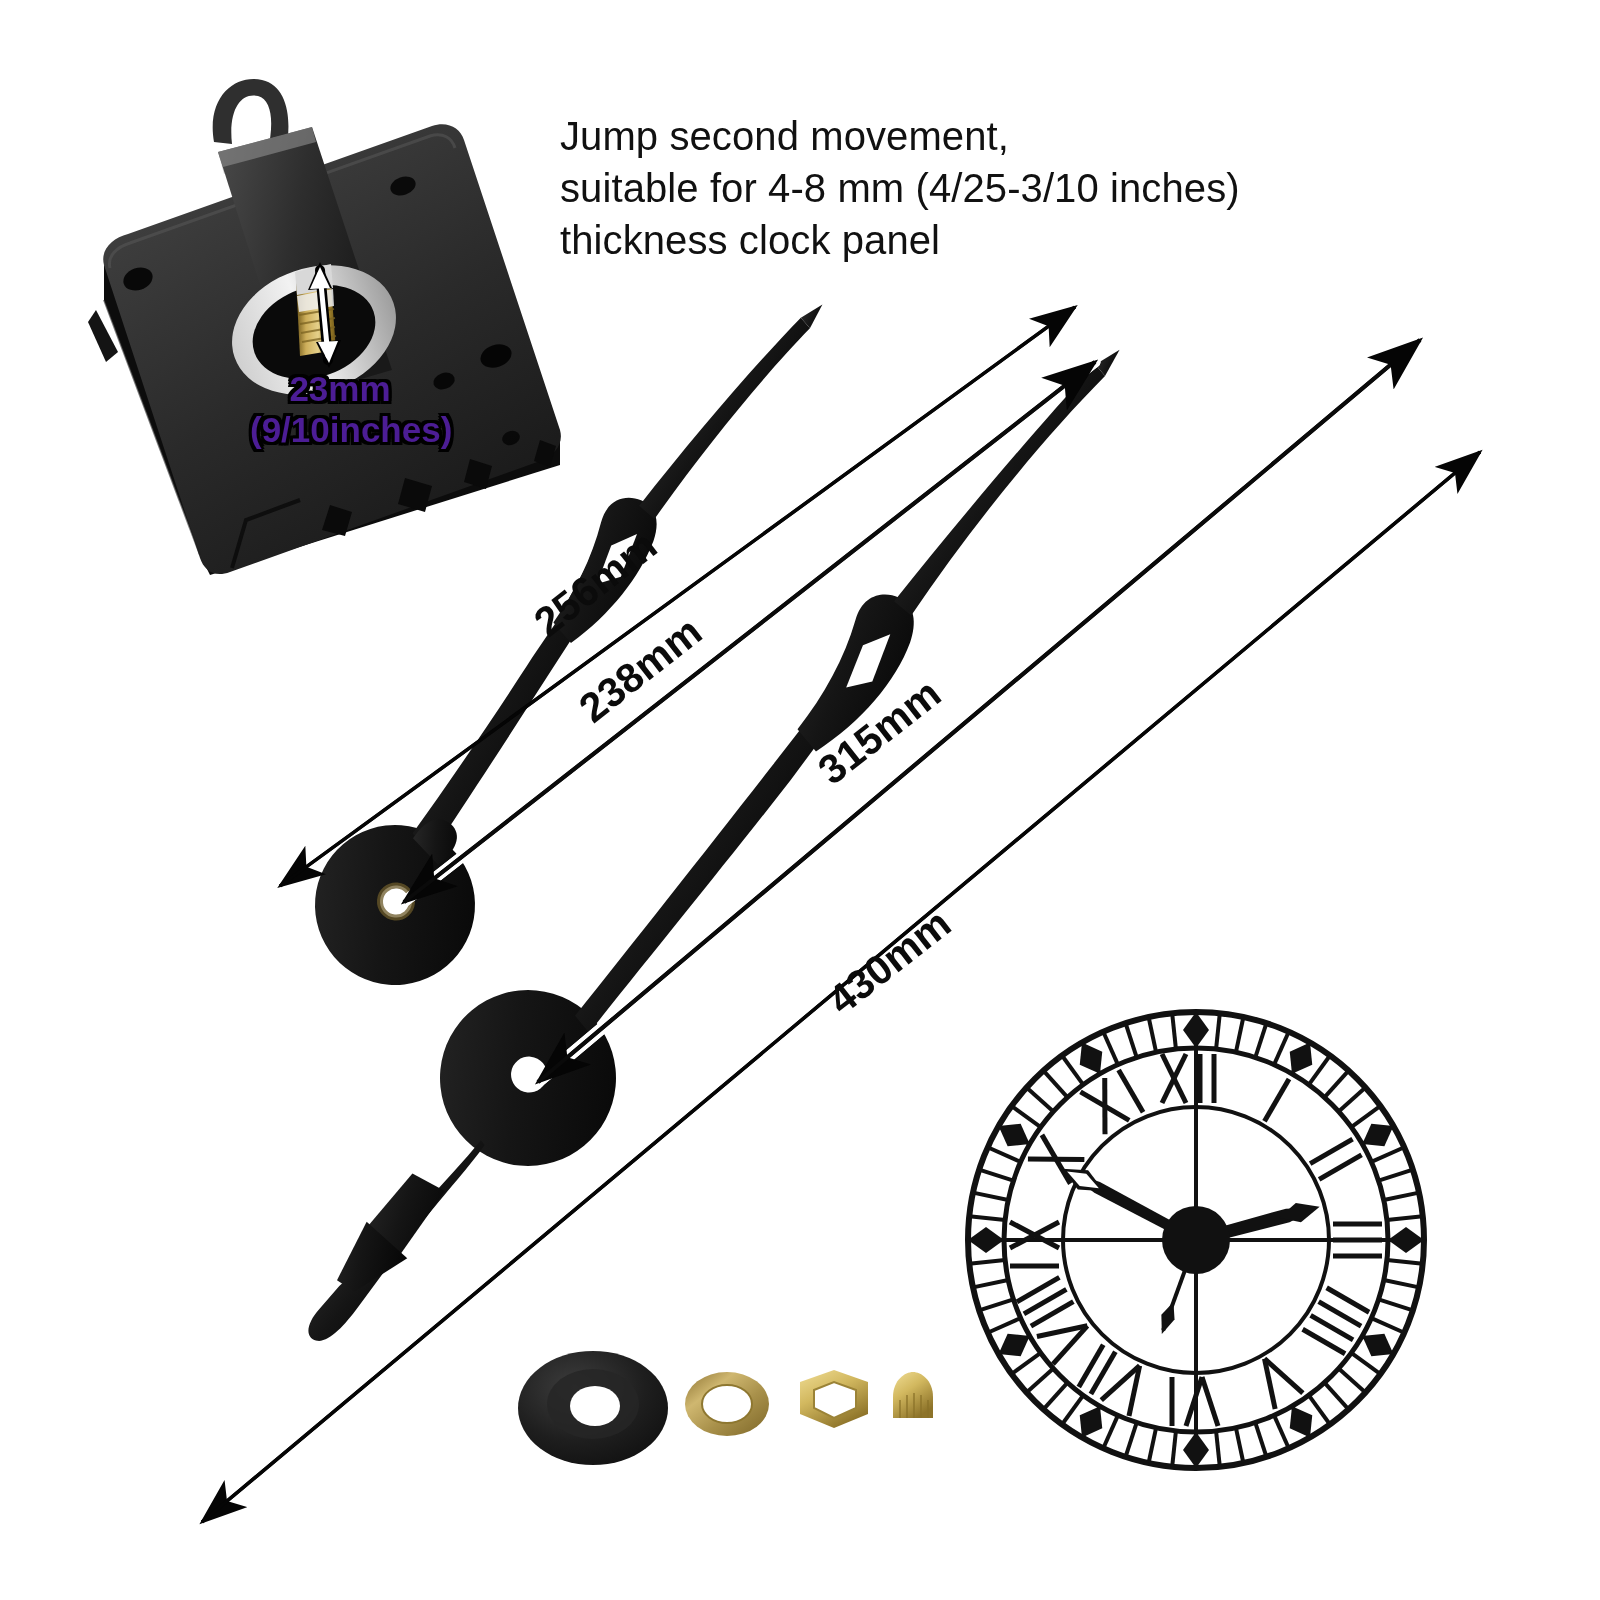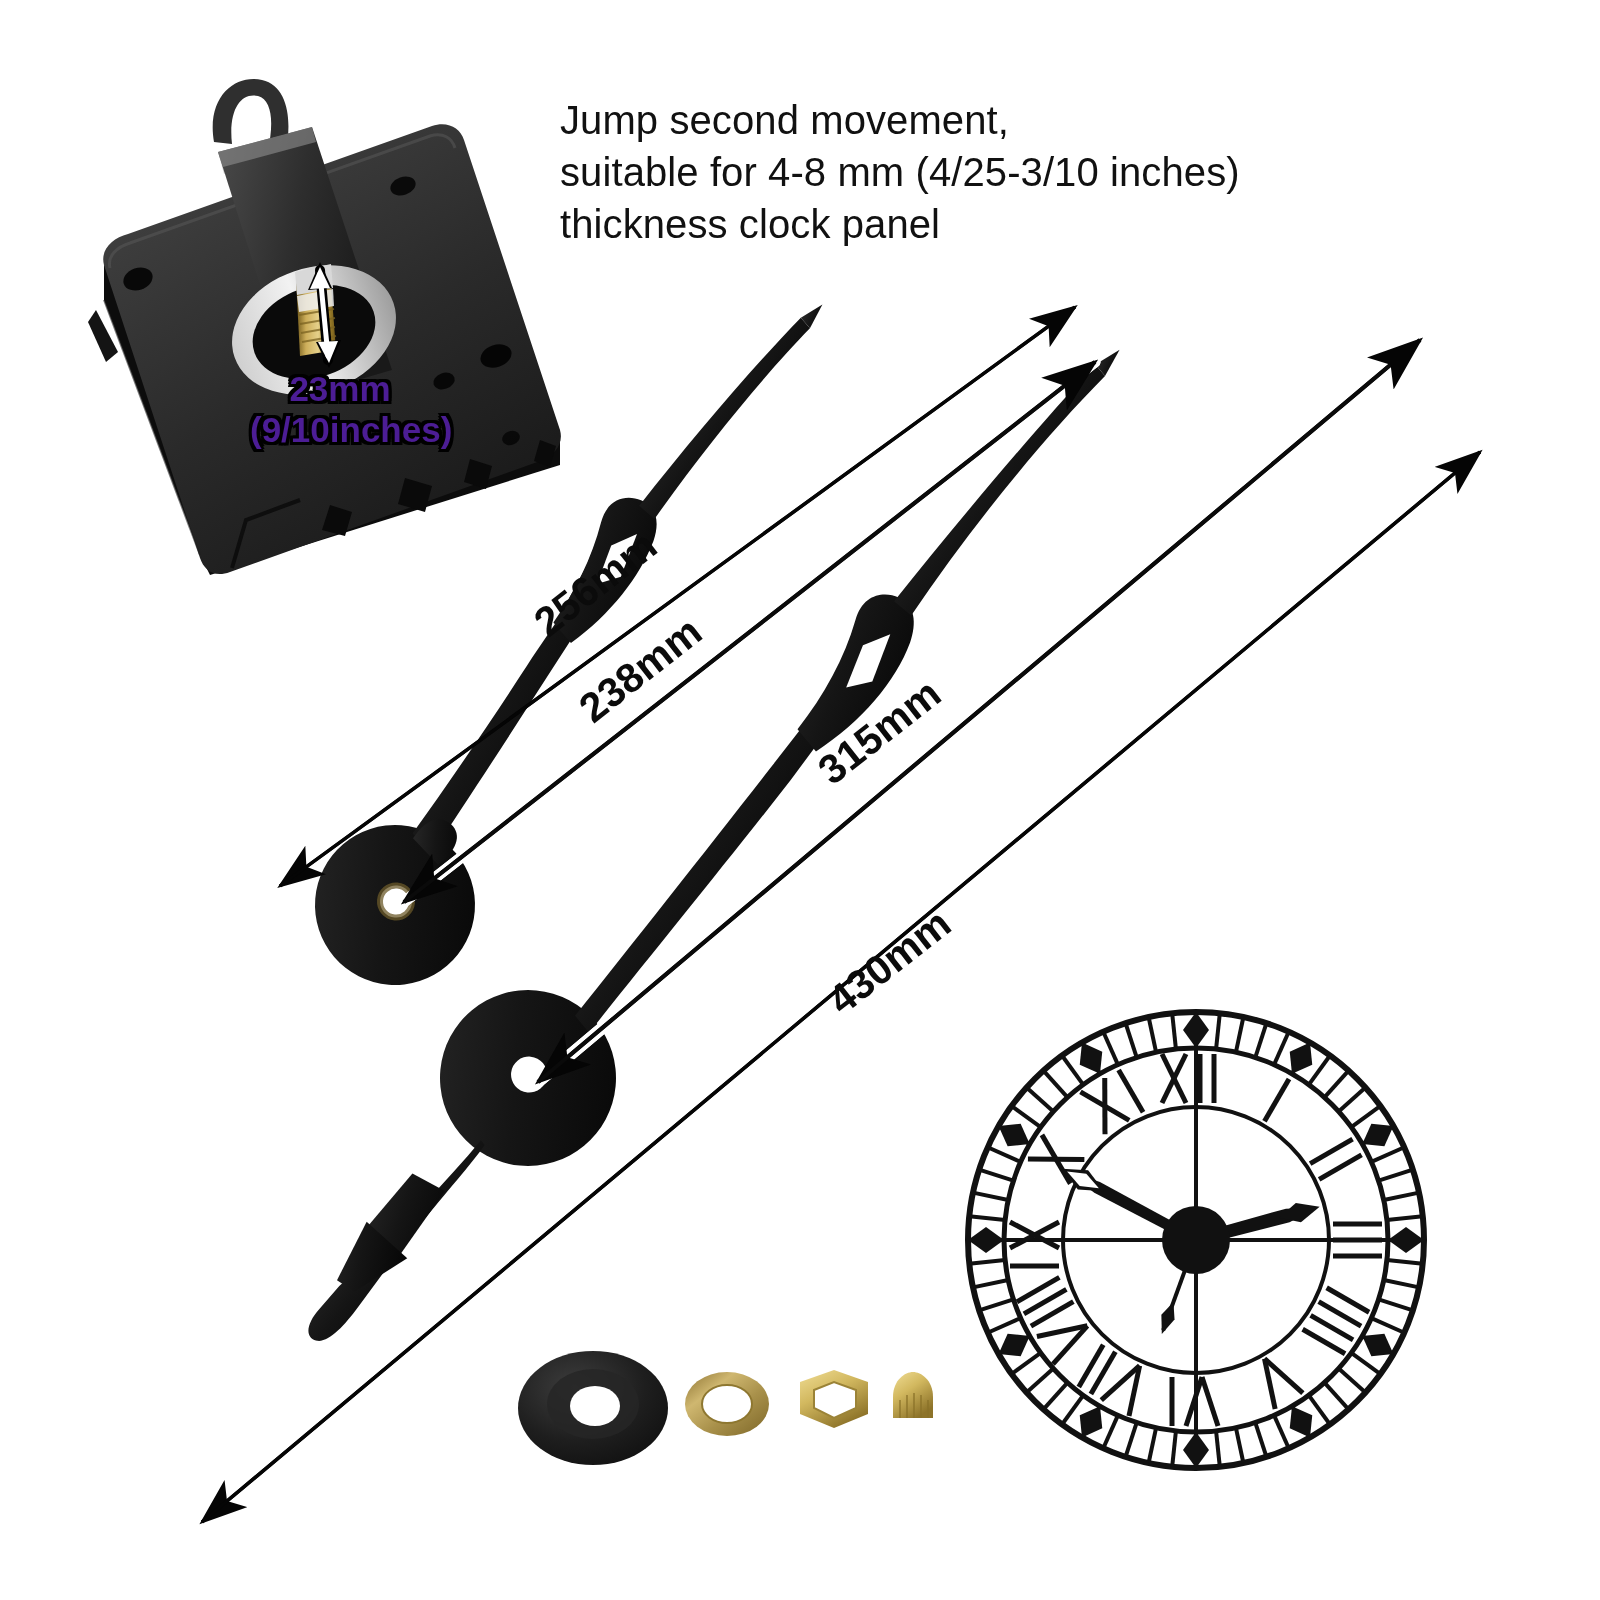--- a/index.html
+++ b/index.html
@@ -6,21 +6,21 @@
   body{
     width:1600px;height:1600px;
     background:#ffffff;
     font-family:"Liberation Sans", sans-serif;
     overflow:hidden;
   }
   #stage{position:relative;width:1600px;height:1600px;background:#fff;}
 
   
   #headline{
-    position:absolute;left:560px;top:94px;width:900px;
+    position:absolute;left:560px;top:110px;width:900px;
     font-size:40px;line-height:1.30;color:#111;letter-spacing:.1px;
     white-space:pre-line;font-weight:400;
   }
 
   
   .layer{position:absolute;left:0;top:0;width:1600px;height:1600px;}
   .layer svg{display:block;width:1600px;height:1600px;}
 
   
   .dimlabel{

